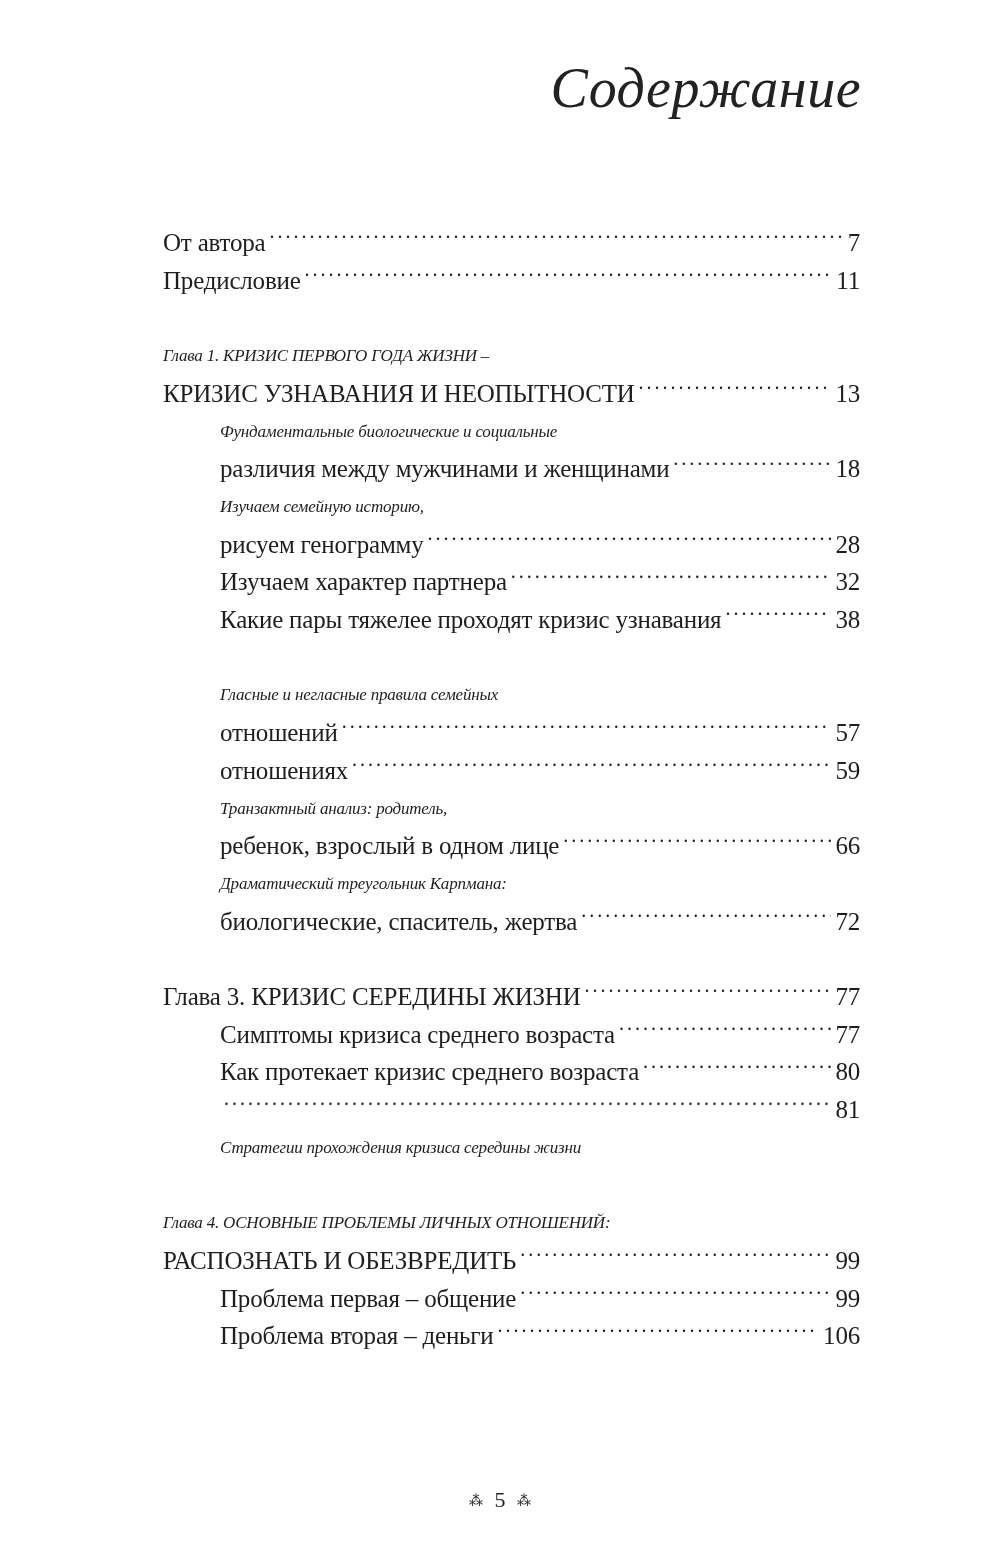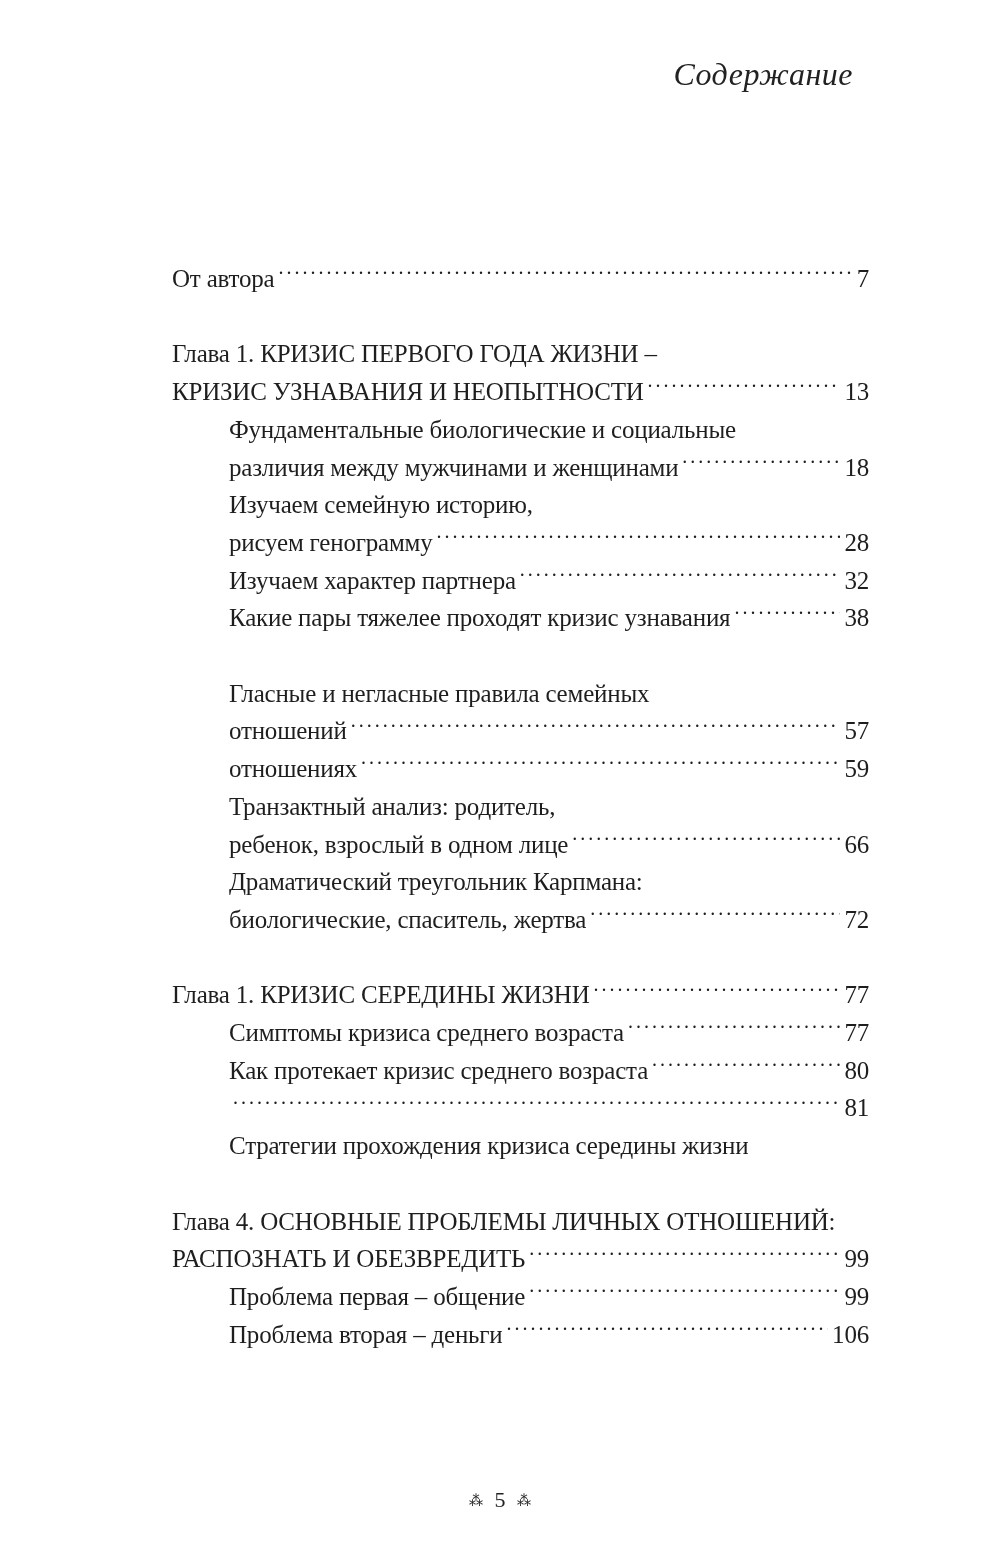--- a/index.html
+++ b/index.html
@@ -3,58 +3,63 @@
 <meta charset="utf-8">
 <style>
   html, body { margin: 0; padding: 0; }
   body {
     width: 1000px; height: 1565px; background: #ffffff; color: #1e1e1e;
     font-family: "Liberation Serif", "DejaVu Serif", serif;
     position: relative; overflow: hidden;
   }
   .page { position: absolute; left: 0; top: 0; width: 1000px; height: 1565px; }
   .title {
-    position: absolute; right: 147px; top: 56px;
-    font-size: 32px; font-style: italic; letter-spacing: 0.5px; color: #222;
+    position: absolute; right: 139px; top: 56px;
+    font-size: 56px; font-style: italic; letter-spacing: 0.5px; color: #222;
   }
-  .toc { position: absolute; left: 172px; top: 224px; width: 697px; margin-top: 36px; }
+  .toc { position: absolute; left: 163px; top: 224px; width: 697px; }
   .entry {
     display: flex; align-items: baseline; font-size: 25px; line-height: 37.7px;
     letter-spacing: -0.2px; white-space: nowrap;
   }
   .entry.sub { padding-left: 57px; }
   .entry .text { flex: 0 0 auto; }
   .entry .leader {
     flex: 1 1 auto; overflow: hidden; margin: 0 4px 0 4px;
     position: relative; height: 1em;
   }
   .entry .leader::before {
     content: ". . . . . . . . . . . . . . . . . . . . . . . . . . . . . . . . . . . . . . . . . . . . . . . . . . . . . . . . . . . . . . . . . . . . . . . . . . . . . . . . . . . . .";
     position: absolute; left: 0; bottom: 0; white-space: nowrap; letter-spacing: -1px; font-size: 20px;
   }
   .entry .page-num { flex: 0 0 auto; text-align: right; }
-  .line { font-size: 25px; line-height: 37.7px; letter-spacing: -0.2px; white-space: nowrap; }
+  .line { font-size: 17px; line-height: 37.7px; letter-spacing: -0.2px; white-space: nowrap; font-style: italic; }
   .line.sub { padding-left: 57px; }
   .gap { height: 37.7px; }
   .folio {
     position: absolute; left: 0; width: 1000px; top: 1487px; text-align: center;
     font-size: 22px; color: #222;
   }
   .folio .orn { font-size: 14px; vertical-align: middle; margin: 0 6px; }
 </style>
 </head>
 <body>
 
 <div class="page">
   <div class="title">Содержание</div>
   <div class="toc" id="toc">
       <div class="entry">
         <span class="text">От автора</span>
         <span class="leader"></span>
         <span class="page-num">7</span>
+      </div>
+      <div class="entry">
+        <span class="text">Предисловие</span>
+        <span class="leader"></span>
+        <span class="page-num">11</span>
       </div>
       <div class="gap"></div>
       <div class="line">Глава 1. КРИЗИС ПЕРВОГО ГОДА ЖИЗНИ –</div>
       <div class="entry">
         <span class="text">КРИЗИС УЗНАВАНИЯ И НЕОПЫТНОСТИ</span>
         <span class="leader"></span>
         <span class="page-num">13</span>
       </div>
       <div class="line sub">Фундаментальные биологические и социальные</div>
       <div class="entry sub">
@@ -97,21 +102,21 @@
         <span class="page-num">66</span>
       </div>
       <div class="line sub">Драматический треугольник Карпмана:</div>
       <div class="entry sub">
         <span class="text">биологические, спаситель, жертва</span>
         <span class="leader"></span>
         <span class="page-num">72</span>
       </div>
       <div class="gap"></div>
       <div class="entry">
-        <span class="text">Глава 1. КРИЗИС СЕРЕДИНЫ ЖИЗНИ</span>
+        <span class="text">Глава 3. КРИЗИС СЕРЕДИНЫ ЖИЗНИ</span>
         <span class="leader"></span>
         <span class="page-num">77</span>
       </div>
       <div class="entry sub">
         <span class="text">Симптомы кризиса среднего возраста</span>
         <span class="leader"></span>
         <span class="page-num">77</span>
       </div>
       <div class="entry sub">
         <span class="text">Как протекает кризис среднего возраста</span>

